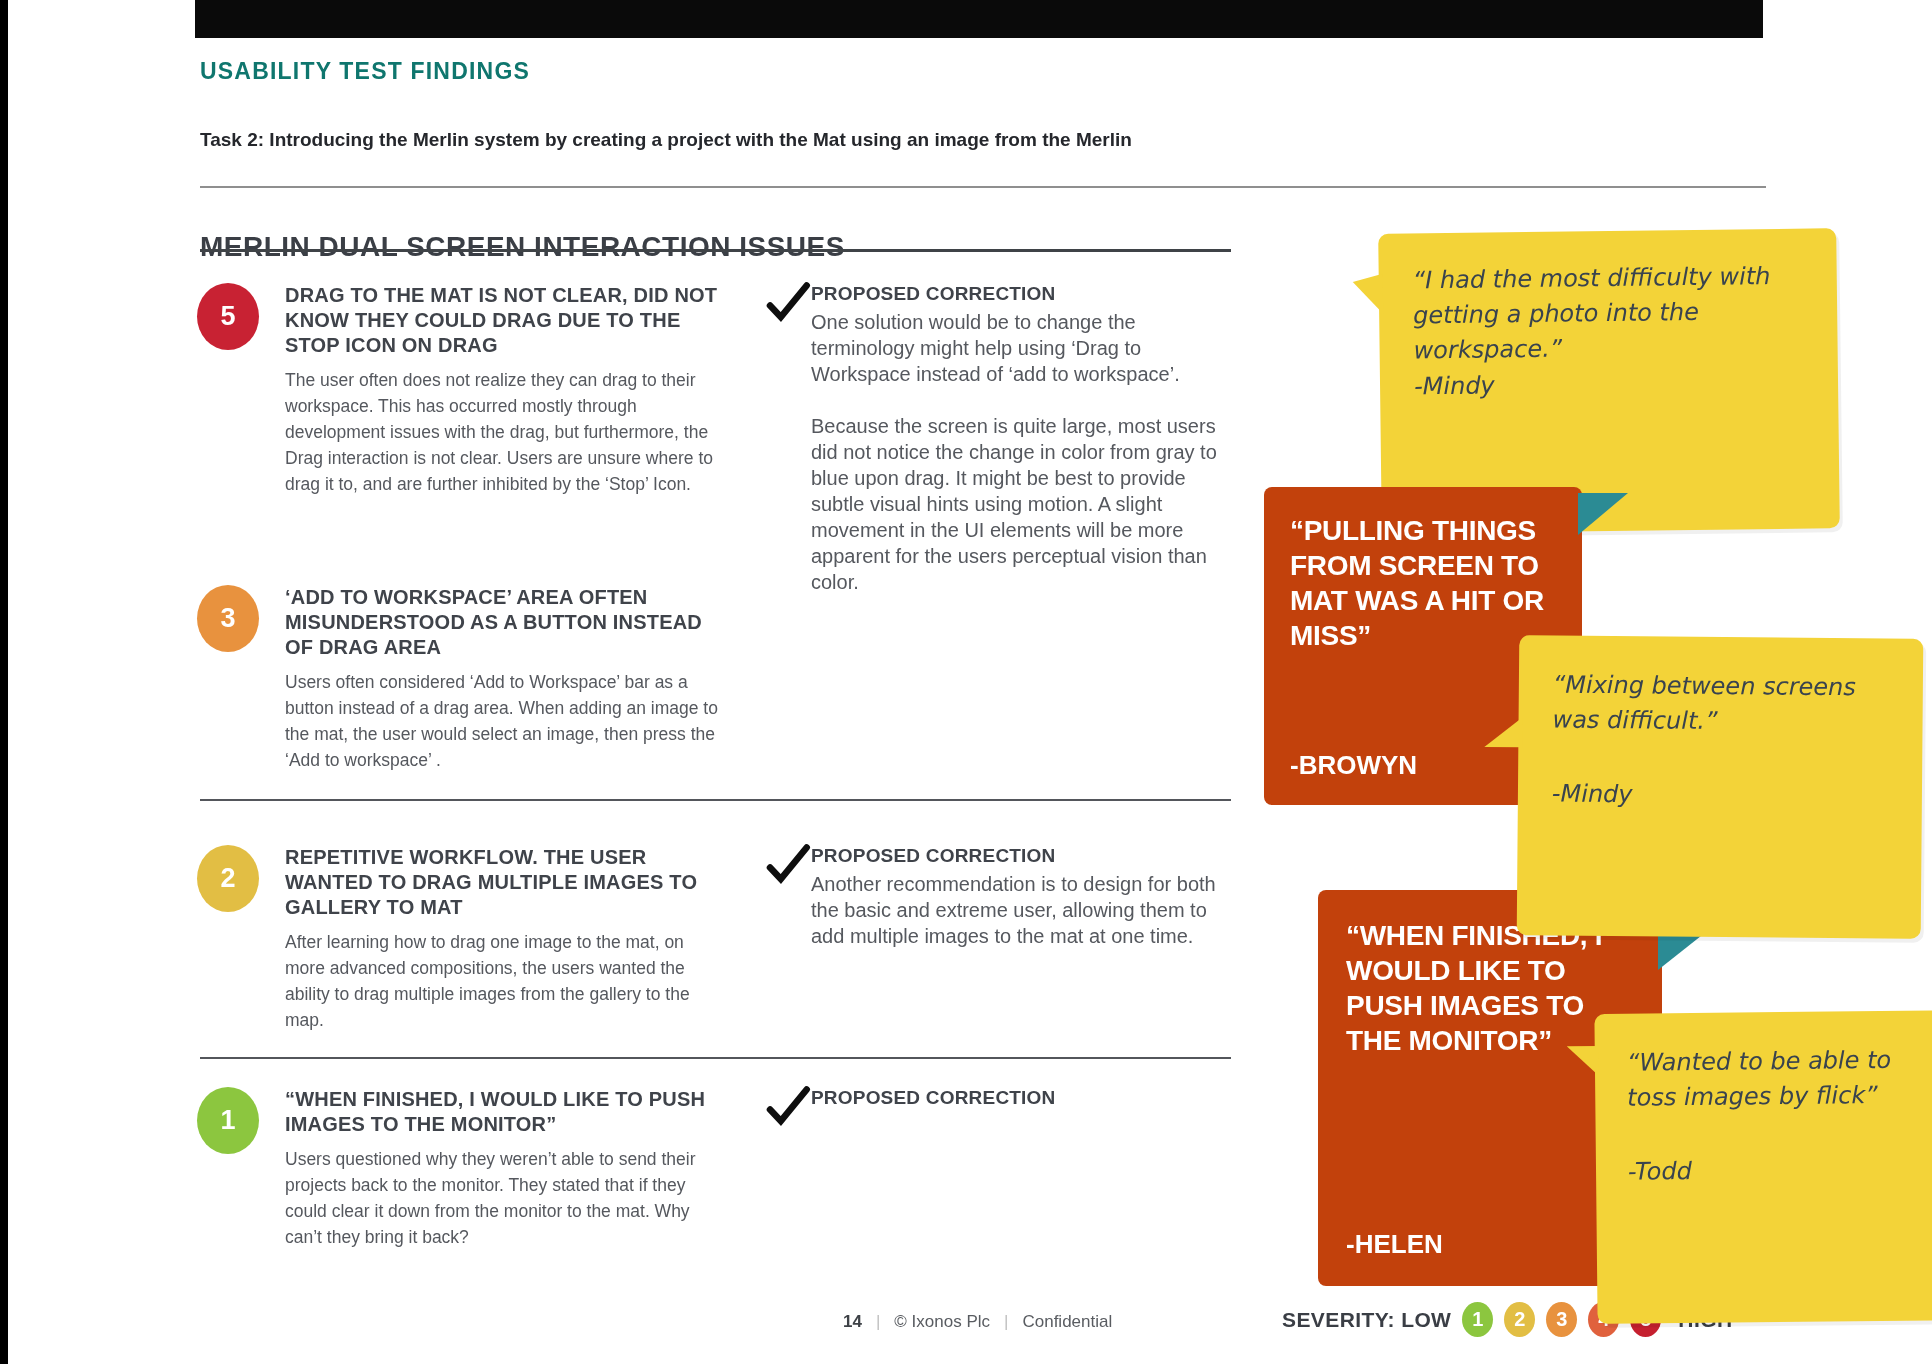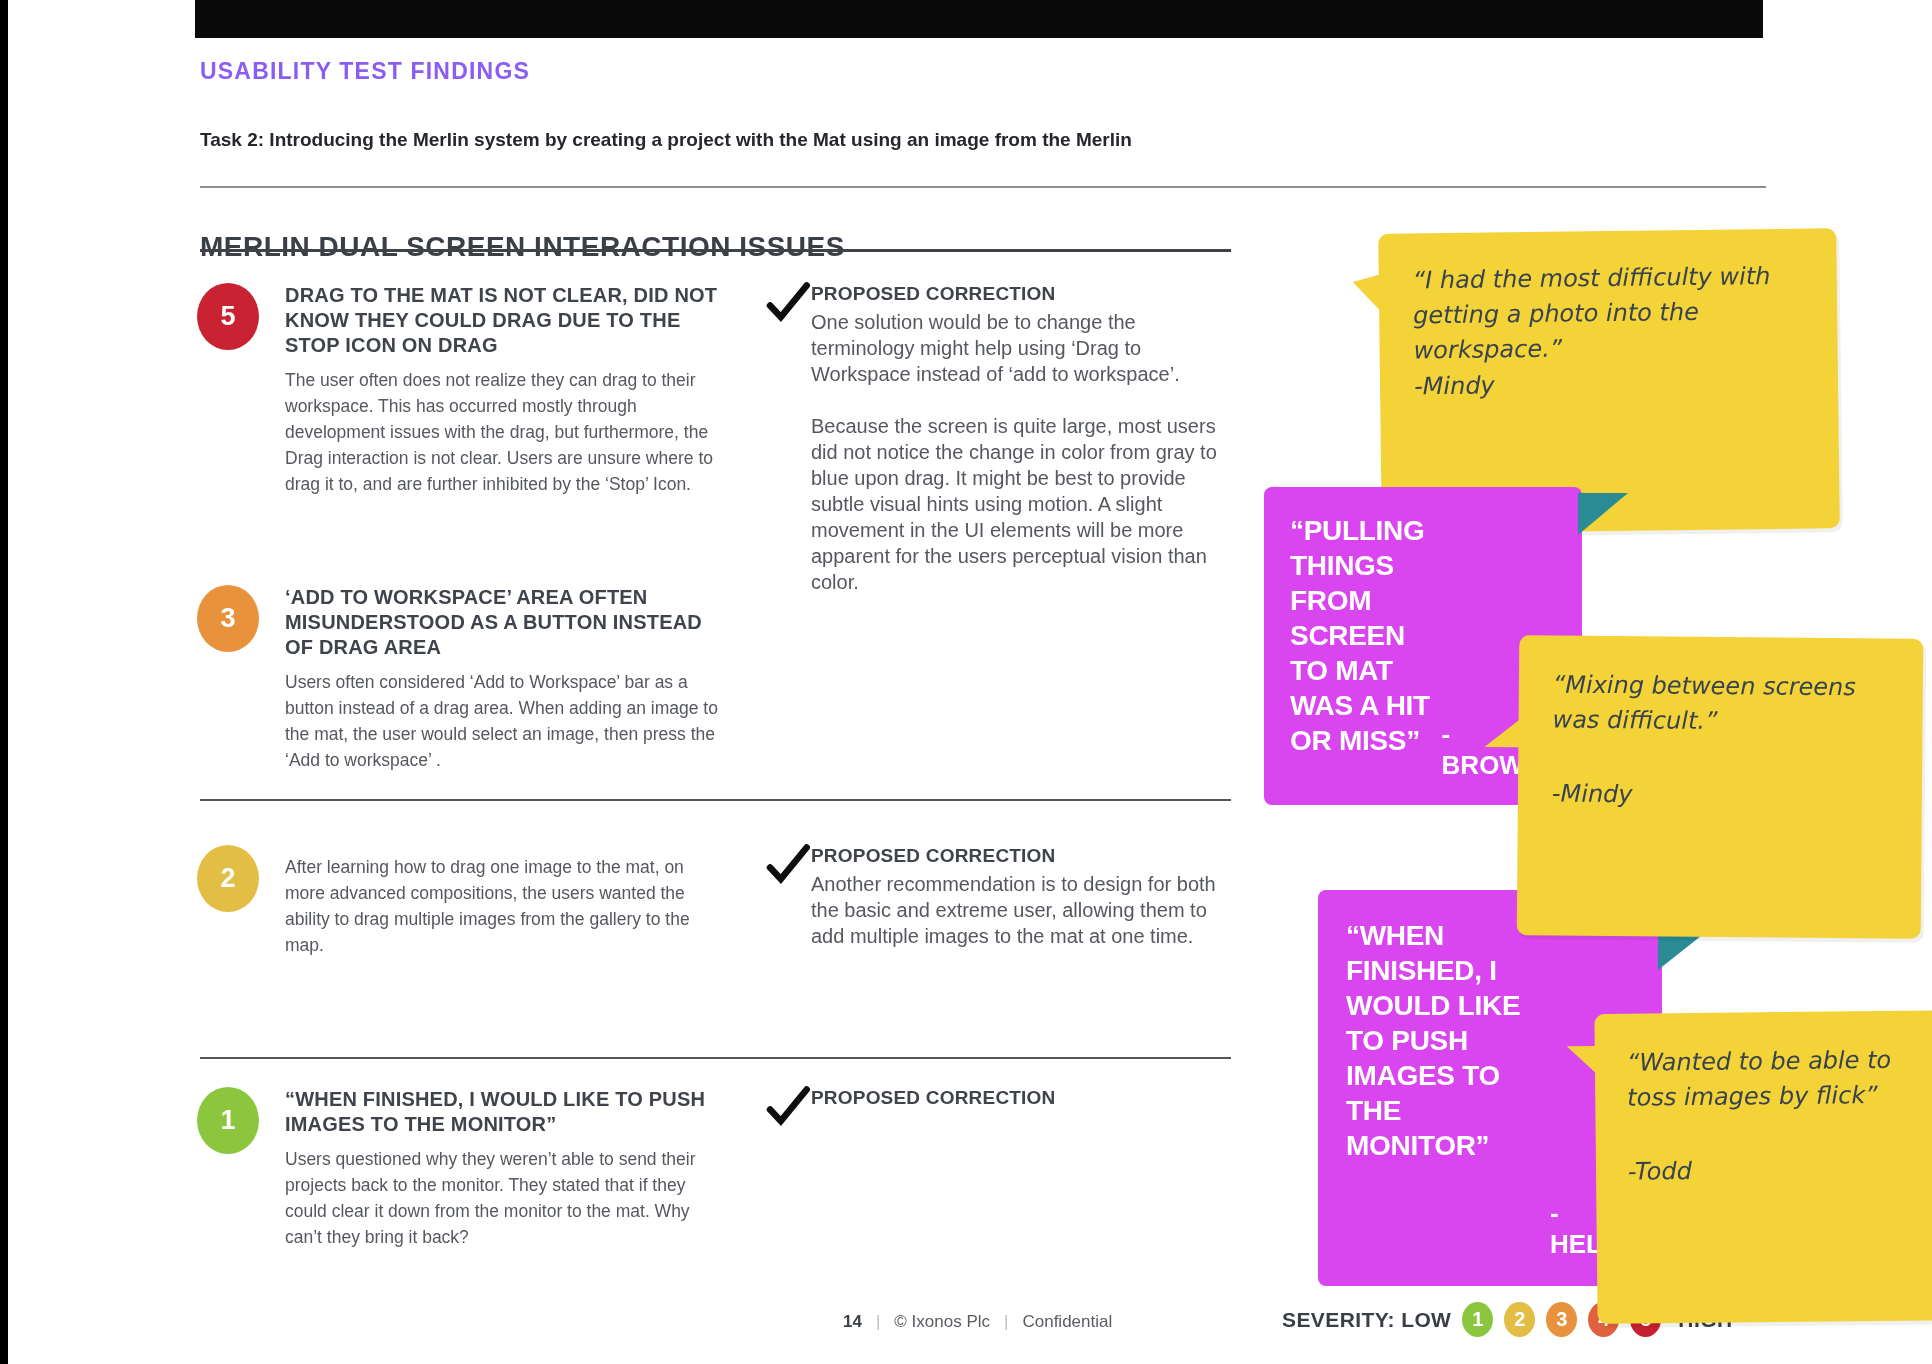--- a/index.html
+++ b/index.html
@@ -8,21 +8,21 @@
     font-family:"Liberation Sans", sans-serif;overflow:hidden;
     -webkit-font-smoothing:antialiased;
   }
   .abs{position:absolute;}
 
   
   .left-strip{left:0;top:0;width:8px;height:1364px;background:#000;}
   .top-bar{left:195px;top:0;width:1568px;height:38px;background:#0a0a0a;}
 
   
-  .h1{left:200px;top:58px;font-size:23px;font-weight:bold;letter-spacing:1.2px;color:#8b5cf6;}
+  .h1{left:200px;top:58px;font-size:23px;font-weight:bold;letter-spacing:1.2px;color:#0f766e;}
   .task{left:200px;top:129px;font-size:19px;font-weight:bold;color:#25272c;}
   .rule-top{left:200px;top:186px;width:1566px;height:2px;background:#8f8f8f;}
   .h2{left:200px;top:206px;font-size:28px;font-weight:bold;letter-spacing:.5px;color:#3a3e45;margin-top:25px;}
   .rule-heading{left:200px;top:249px;width:1031px;height:3px;background:#3f4347;}
   .rule-a{left:200px;top:799px;width:1031px;height:2px;background:#53565b;}
   .rule-b{left:200px;top:1057px;width:1031px;height:2px;background:#53565b;}
 
   
   .issue{display:flex;gap:26px;left:197px;width:530px;}
   .sev-circle{flex:0 0 auto;width:62px;height:67px;border-radius:50%;
@@ -34,21 +34,21 @@
 
   
   .correction{display:flex;left:765px;width:480px;}
   .check{flex:0 0 auto;width:46px;height:46px;margin-top:-4px;}
   .corr-content{width:408px;}
   .corr-label{font-size:19px;font-weight:bold;color:#3f434a;letter-spacing:.2px;margin-bottom:4px;}
   .corr-content p{margin:0 0 26px 0;font-size:20px;line-height:26px;color:#55585e;}
 
   
   .yellow-note{background:#f3d338;border-radius:10px;box-shadow:3px 4px 0 rgba(0,0,0,.06);}
-  .teal-bubble{background:#d946ef;border-radius:8px;display:flex;}
+  .teal-bubble{background:#c2410c;border-radius:8px;display:flex;flex-direction:column;}
   .note-text{font-family:"DejaVu Sans", sans-serif;font-style:italic;font-size:24px;
     line-height:35px;color:#39434e;}
   .note-author{font-family:"DejaVu Sans", sans-serif;font-style:italic;font-size:24px;
     color:#39434e;margin-top:4px;}
   .note-author.gap{margin-top:42px;}
   .bubble-text{font-size:28px;line-height:35px;font-weight:bold;color:#fff;letter-spacing:-.3px;}
   .bubble-author{font-size:26px;font-weight:bold;color:#fff;margin-top:auto;}
   .tail{position:absolute;width:0;height:0;}
 
   .q1{left:1380px;top:231px;width:390px;height:240px;padding:30px 34px;transform:rotate(-.7deg);z-index:1;}
@@ -106,20 +106,21 @@
     <div class="issue-title">‘ADD TO WORKSPACE’ AREA OFTEN MISUNDERSTOOD AS A BUTTON INSTEAD OF DRAG AREA</div>
     <div class="issue-body">Users often considered ‘Add to Workspace’ bar as a button instead of a drag area.  When adding an image to the mat, the user would select an image, then press the ‘Add to workspace’ .</div>
   </div>
 </div>
 
 <div class="abs issue" style="top:845px;">
   <div class="sev-circle" style="background: rgb(226, 190, 68);">
     <span>2</span>
   </div>
   <div class="issue-content">
+    <div class="issue-title">REPETITIVE WORKFLOW. THE USER WANTED TO DRAG MULTIPLE IMAGES TO GALLERY TO MAT</div>
     <div class="issue-body">After learning how to drag one image to the mat, on more advanced compositions, the users wanted the ability to drag multiple images from the gallery to the map.</div>
   </div>
 </div>
 
 <div class="abs issue" style="top:1087px;">
   <div class="sev-circle" style="background: rgb(140, 198, 63);">
     <span>1</span>
   </div>
   <div class="issue-content">
     <div class="issue-title">“WHEN FINISHED, I WOULD LIKE TO PUSH IMAGES TO THE MONITOR”</div>

